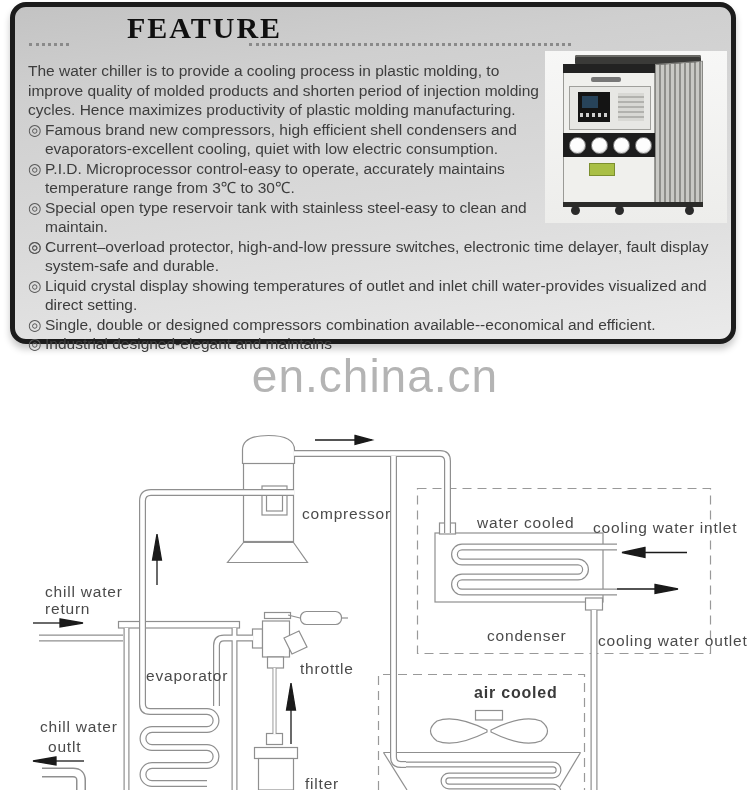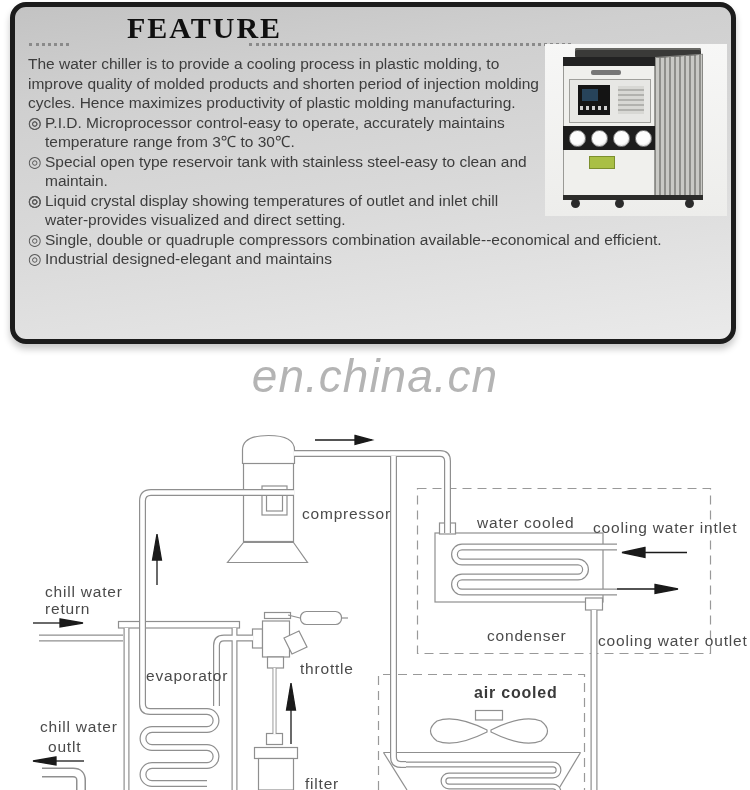--- a/index.html
+++ b/index.html
@@ -4,21 +4,21 @@
 <style>
   html,body{margin:0;padding:0;background:#ffffff;}
   #page{position:relative;width:750px;height:790px;background:#ffffff;overflow:hidden;
         font-family:"Liberation Sans", sans-serif;}
 
   
   .feature-box{position:absolute;left:10px;top:2px;width:726px;height:342px;box-sizing:border-box;
     border:5px solid #1c1c1c;border-radius:16px;
     background:linear-gradient(172deg,#c3c3c3 0%,#cfcfcf 22%,#d9d9d9 55%,#eaeaea 100%);
     box-shadow:0 5px 7px rgba(0,0,0,0.22);}
-  .feature-title{margin:4px 0 9px 112px;font-family:"Liberation Serif", serif;font-weight:bold;
+  .feature-title{margin:4px 0 16px 112px;font-family:"Liberation Serif", serif;font-weight:bold;
     font-size:30px;letter-spacing:2px;color:#101010;}
   .dots{position:absolute;height:0;border-top:3px dotted #8a8a8a;}
   .dots.left{left:14px;top:36px;width:40px;}
   .dots.right{left:234px;top:36px;width:322px;}
   .feature-body{position:relative;margin:4px 10px 0 13px;font-size:15.5px;line-height:19.5px;
     color:#3d3d3d;}
   .photo{float:right;width:182px;height:172px;margin:-10px -6px 2px 6px;
     background:linear-gradient(180deg,#f7f7f6,#ededeb);position:relative;}
   .bullet{position:relative;padding-left:17px;}
   .bullet .g{position:absolute;left:0;top:0;color:#5a5a5a;}
@@ -45,21 +45,21 @@
   .m-gaugeband{position:absolute;left:6px;top:78px;width:92px;height:24px;background:#1d1d1d;}
   .m-gauge{position:absolute;top:4px;width:15px;height:15px;border-radius:50%;
     background:radial-gradient(circle at 45% 40%,#fdfdfd 55%,#b8b8b8);border:1px solid #888;}
   .m-label{position:absolute;left:32px;top:108px;width:24px;height:11px;background:#a9bf45;
     border:1px solid #7c8f2e;}
   .m-base{position:absolute;left:6px;top:147px;width:140px;height:5px;background:#2c2c2a;}
   .m-wheel{position:absolute;top:151px;width:9px;height:9px;border-radius:50%;background:#2a2a2a;}
 
   
   .watermark{position:absolute;left:0;top:349px;width:750px;text-align:center;
-    font-size:46px;letter-spacing:1px;color:#b4b4b4;font-style:italic;}
+    font-size:46px;letter-spacing:1px;color:#b4b4b4;}
 
   
   .diagram{position:absolute;left:0;top:405px;}
   .dlabel{font-family:"Liberation Sans", sans-serif;font-size:15.5px;letter-spacing:0.8px;fill:#4a4a4a;}
   .dlabel.bold{font-weight:bold;fill:#3a3a3a;font-size:16px;}
 </style>
 </head>
 <body>
 
 <div id="page">
@@ -91,27 +91,27 @@
           </div>
           <div class="m-label"></div>
           <div class="m-base"></div>
           <div class="m-wheel" style="left:14px"></div>
           <div class="m-wheel" style="left:58px"></div>
           <div class="m-wheel" style="left:128px"></div>
         </div>
       </div>
 
       <div>The water chiller is to provide a cooling process in plastic molding, to improve quality of molded products and shorten period of injection molding cycles. Hence maximizes productivity of plastic molding manufacturing.</div>
-      <div class="bullet"><span class="g">◎</span></div>
+      <div class="bullet"><span class="g">◎</span><span>Famous brand new compressors, high efficient shell condensers and evaporators-excellent cooling, quiet with low electric consumption.</span></div>
       <div class="bullet"><span class="g">◎</span><span>P.I.D. Microprocessor control-easy to operate, accurately maintains temperature range from 3℃ to 30℃.</span></div>
       <div class="bullet"><span class="g">◎</span><span>Special open type reservoir tank with stainless steel-easy to clean and maintain.</span></div>
       <div class="bullet"><span class="g">◎</span></div>
-      <div class="bullet"><span class="g">◎</span></div>
+      <div class="bullet"><span class="g">◎</span><span>Current–overload protector, high-and-low pressure switches, electronic time delayer, fault display system-safe and durable.</span></div>
       <div class="bullet"><span class="g">◎</span><span>Liquid crystal display showing temperatures of outlet and inlet chill water-provides visualized and direct setting.</span></div>
-      <div class="bullet"><span class="g">◎</span><span>Single, double or quadruple compressors combination available--economical and efficient.</span></div>
+      <div class="bullet"><span class="g">◎</span><span>Single, double or designed compressors combination available--economical and efficient.</span></div>
       <div class="bullet"><span class="g">◎</span><span>Industrial designed-elegant and maintains</span></div>
     </div>
   </div>
 
   <div class="watermark">en.china.cn</div>
 
   <svg class="diagram" width="750" height="385" viewBox="0 405 750 385" xmlns="http://www.w3.org/2000/svg">
 
     <rect x="417.5" y="488.5" width="293" height="165" fill="none" stroke="#999" stroke-width="1.2" stroke-dasharray="9 6"></rect>
     <path d="M 378.5 790 L 378.5 674.5 L 584.5 674.5 L 584.5 790" fill="none" stroke="#999" stroke-width="1.2" stroke-dasharray="9 6"></path>

